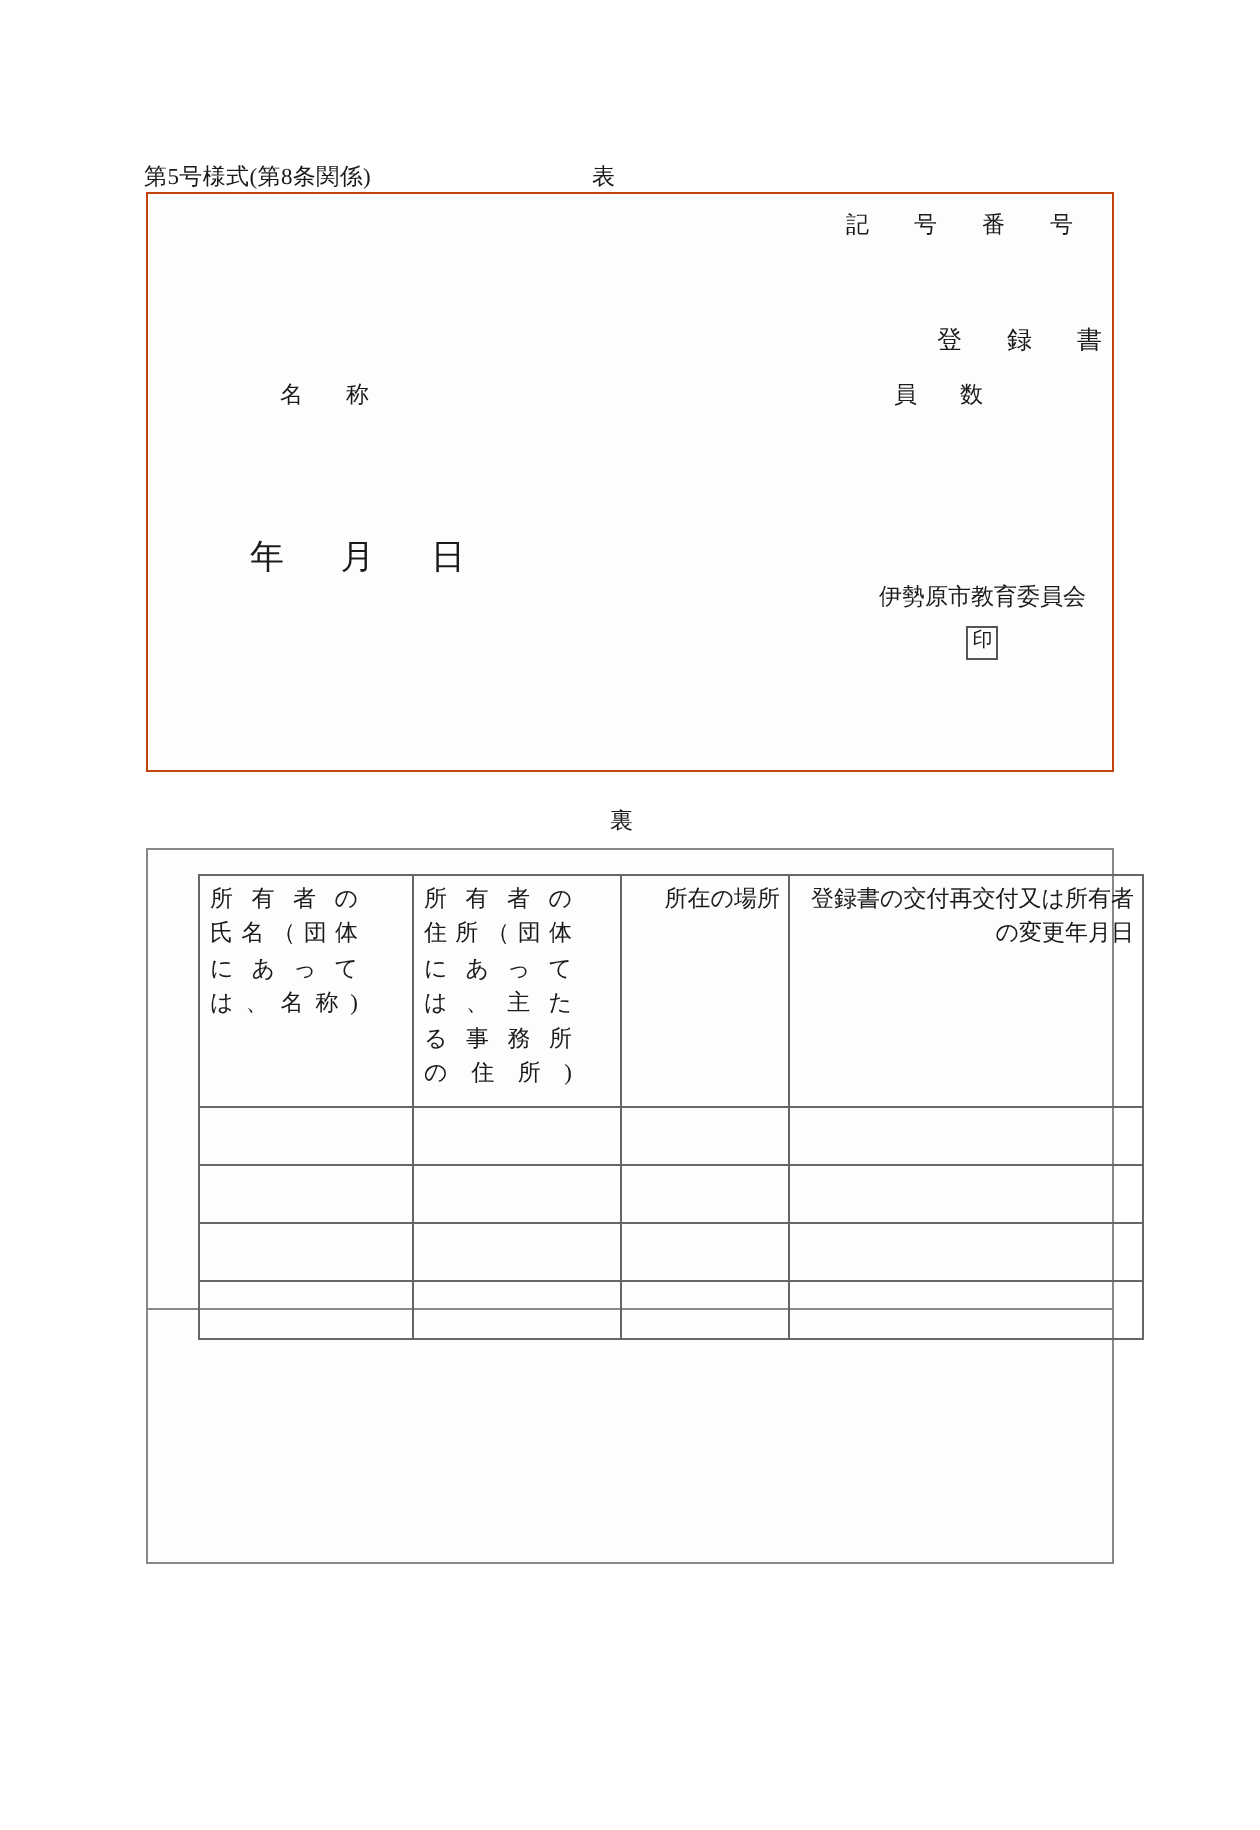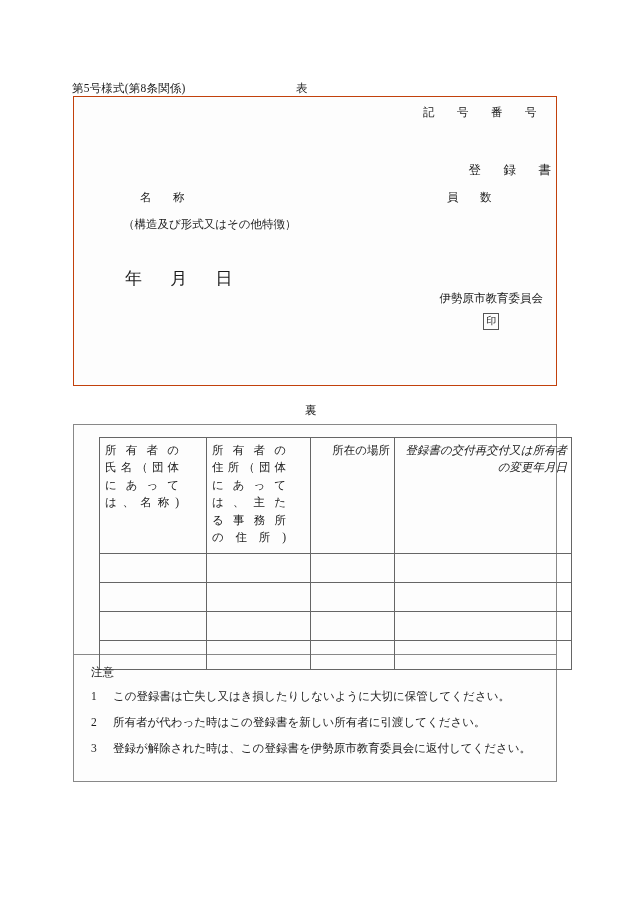--- a/index.html
+++ b/index.html
@@ -171,21 +171,21 @@
   .owner-table td {
     border: 1px solid #666;
     font-size: 11.5px;
     vertical-align: top;
     padding: 4px 4px 4px 5px;
     line-height: 1.52;
   }
   .owner-table .c1 { width: 97px; }
   .owner-table .c2 { width: 94px; }
   .owner-table .c3 { width: 74px; }
-  .owner-table .c4 { width: 167px; font-style: italic; }
+  .owner-table .c4 { width: 167px; }
 
   .owner-table tr.header-row td { height: 107px; }
   .owner-table tr.data-row td { height: 20px; }
 
   
   .just4 {
     text-align: justify;
     text-align-last: justify;
     width: 74px;
     letter-spacing: 0;
@@ -230,21 +230,20 @@
 
   <div class="front-box">
 
     <div class="kigo-bango">記　号　番　号</div>
 
     <div class="cert-title">登　録　書</div>
 
     <div class="row-name">名　称</div>
     <div class="row-qty">員　数</div>
 
-    <div class="row-struct">（構造及び形式又はその他特徴）</div>
 
 
     <div class="row-date">
       <span>年</span>
       <span>月</span>
       <span>日</span>
     </div>
 
     <div class="issuer-line">
       <span>伊勢原市教育委員会</span>
@@ -307,31 +306,15 @@
         </tr>
         <tr class="data-row">
           <td class="c1"></td>
           <td class="c2"></td>
           <td class="c3"></td>
           <td class="c4"></td>
         </tr>
       </tbody>
     </table>
 
-    <div class="notes">
-      <p class="notes-title">注意</p>
-
-      <div class="note-item">
-        <span class="note-num">1</span>
-        <span class="note-text">この登録書は亡失し又はき損したりしないように大切に保管してください。</span>
-      </div>
-      <div class="note-item">
-        <span class="note-num">2</span>
-        <span class="note-text">所有者が代わった時はこの登録書を新しい所有者に引渡してください。</span>
-      </div>
-      <div class="note-item">
-        <span class="note-num">3</span>
-        <span class="note-text">登録が解除された時は、この登録書を伊勢原市教育委員会に返付してください。</span>
-      </div>
-    </div>
   </div>
 
 </div>
 
 </body></html>

